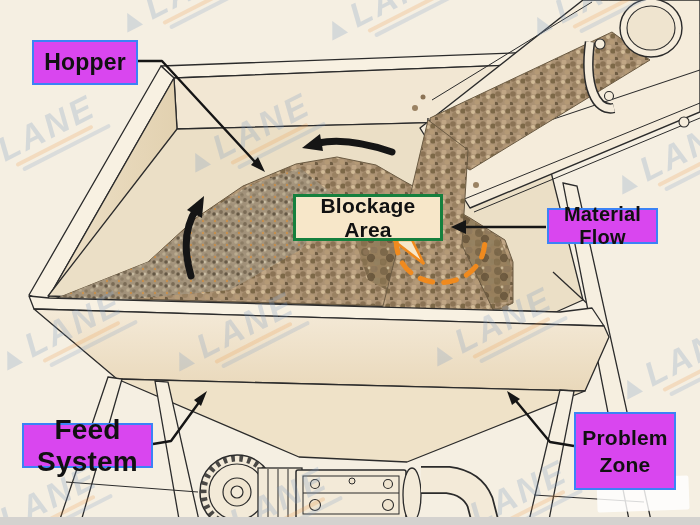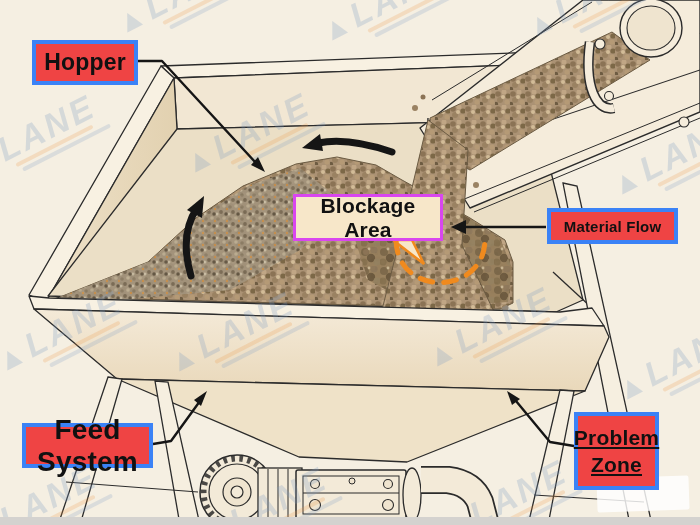--- a/index.html
+++ b/index.html
@@ -4,31 +4,31 @@
 <style>
   html,body{margin:0;padding:0;background:#888;}
   .stage{
     position:relative;width:700px;height:525px;overflow:hidden;
     background:#f5efe2;font-family:"Liberation Sans",sans-serif;
   }
   .stage svg{position:absolute;left:0;top:0;}
   
   .callout{
     position:absolute;display:flex;align-items:center;justify-content:center;
-    background:#ef4444;border:4px solid #3b82f6;color:#111;
+    background:#d946ef;border:2px solid #3b82f6;color:#111;
     font-weight:700;text-align:center;box-sizing:border-box;
     letter-spacing:.2px;z-index:30;
   }
   .callout.hopper   {left:32px; top:40px;  width:106px;height:45px;font-size:23px;}
-  .callout.material {left:547px;top:208px; width:131px;height:36px;font-size:15px;}
+  .callout.material {left:547px;top:208px; width:111px;height:36px;font-size:20px;}
   .callout.feed     {left:22px; top:423px; width:131px;height:45px;font-size:28px;}
-  .callout.problem  {left:574px;top:412px; width:85px; height:78px;font-size:21px;line-height:1.3;padding:2px;text-decoration:underline;}
+  .callout.problem  {left:574px;top:412px; width:102px; height:78px;font-size:21px;line-height:1.3;padding:2px;}
   .callout.blockage {
     left:293px;top:194px;width:150px;height:47px;font-size:21px;
-    background:#f7e7c9;border:3px solid #d946ef;
+    background:#f7e7c9;border:3px solid #15803d;
   }
   
   .wm-layer{position:absolute;inset:0;z-index:8;pointer-events:none;}
   .wm{position:absolute;width:180px;transform:rotate(-27deg);}
   .wm .row{display:flex;align-items:flex-end;gap:4px;}
   .wm .tri{font-size:30px;line-height:26px;color:rgba(125,155,195,.26);}
   .wm .brand{
     font-weight:700;font-style:italic;font-size:34px;line-height:30px;
     letter-spacing:3px;color:rgba(125,155,195,.26);
   }

